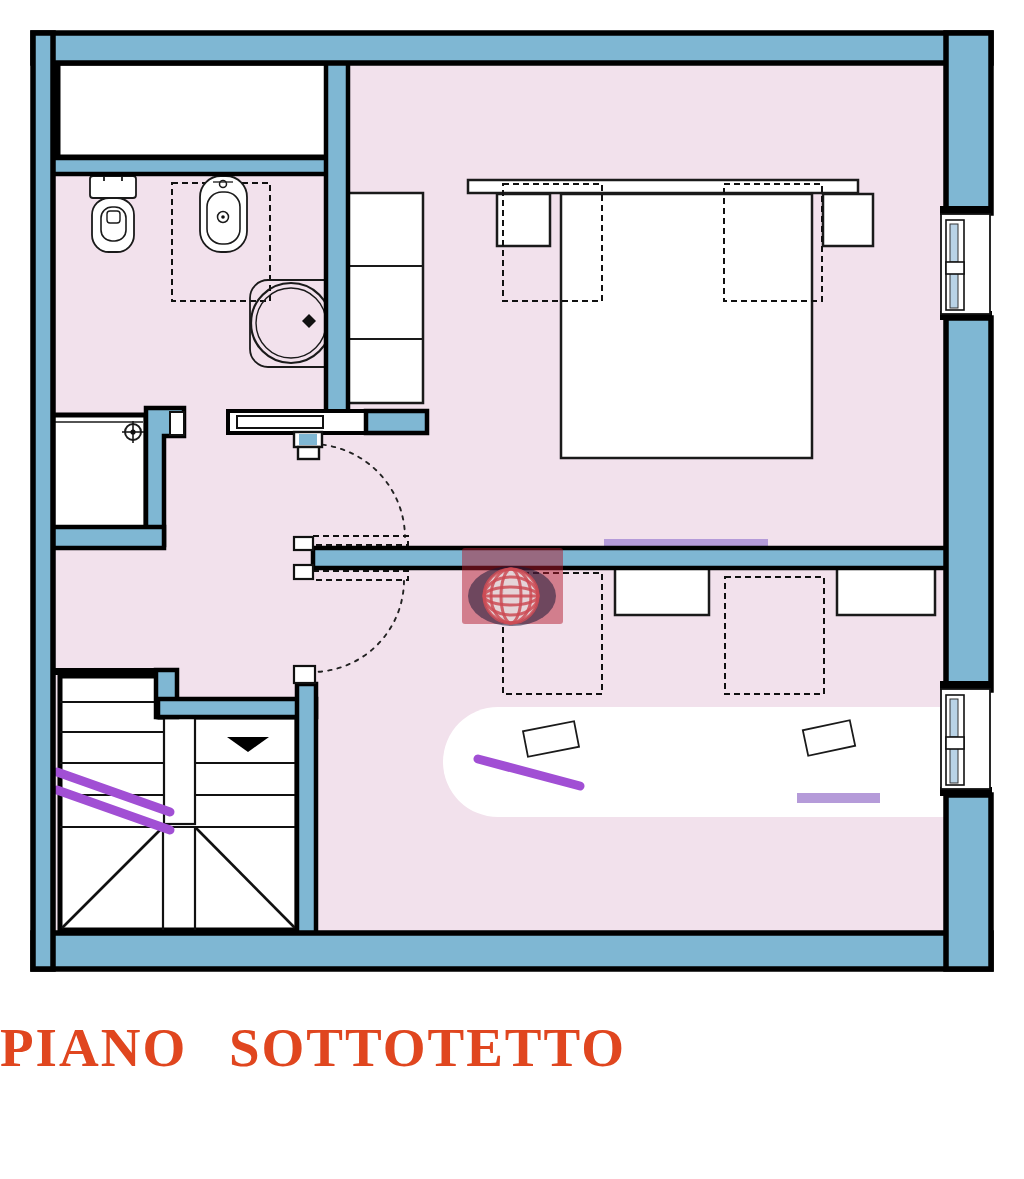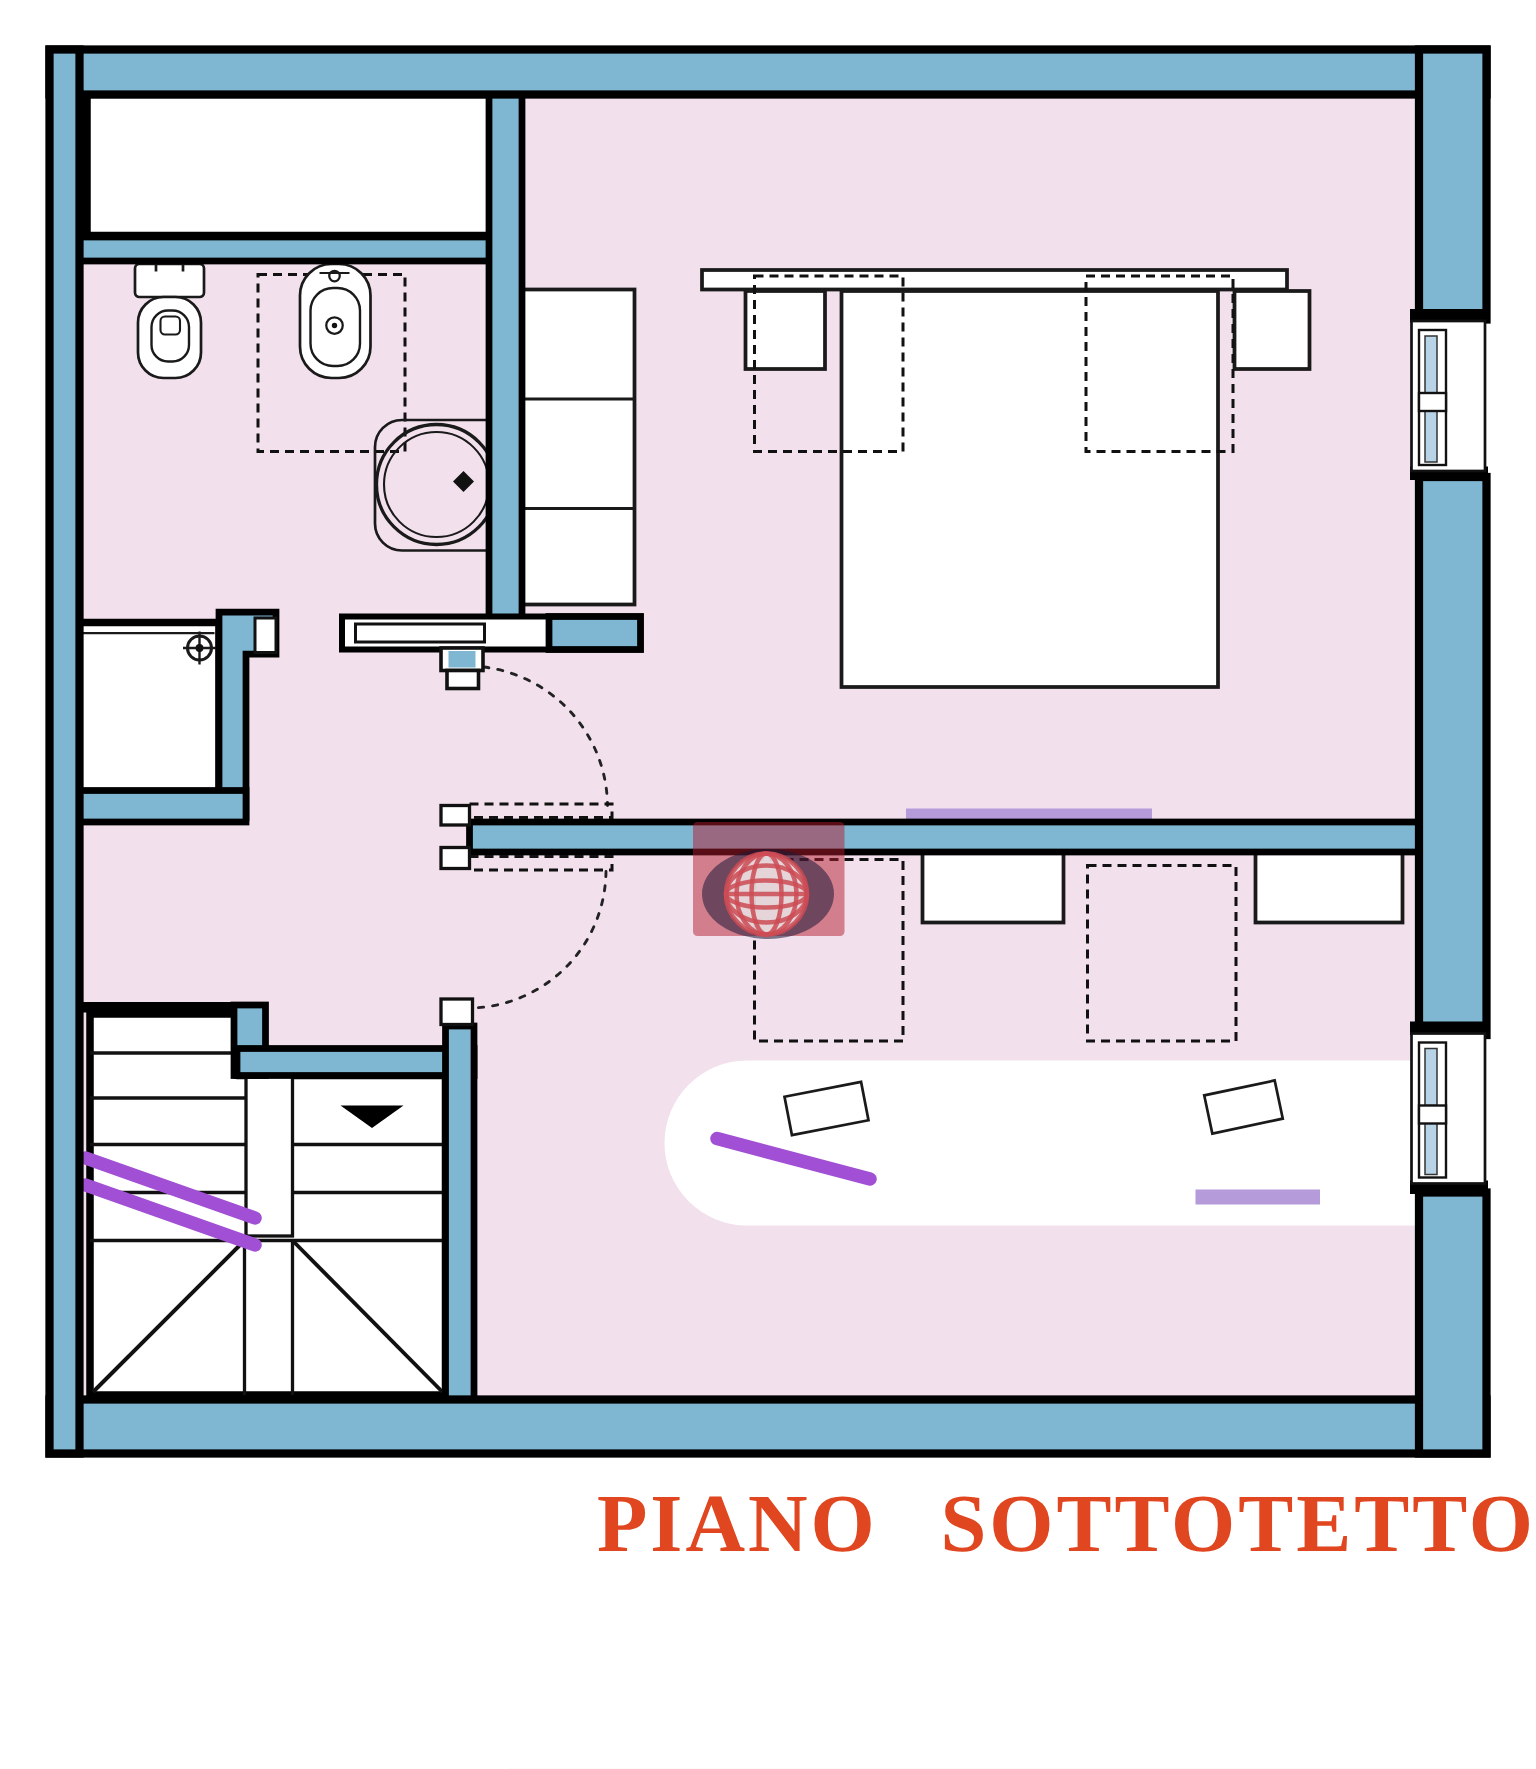--- a/index.html
+++ b/index.html
@@ -18,21 +18,21 @@
   .dashedr {fill:none;stroke:#111;stroke-width:2;stroke-dasharray:6 4;}
   .arc     {fill:none;stroke:#222;stroke-width:1.9;stroke-dasharray:3.5 6;stroke-linecap:round;}
   .tread   {stroke:#111;stroke-width:2.2;fill:none;}
   .diag    {stroke:#111;stroke-width:2.6;fill:none;}
   .lav     {fill:var(--accent-lavender,#b59bd9);}
   .rail    {stroke:var(--handrail-purple,#a14fd4);stroke-width:9;stroke-linecap:round;}
   .glass   {fill:var(--glass,#b9d3e6);stroke:#333;stroke-width:1;}
   .wm-red  {fill:var(--watermark-red,rgba(178,28,45,.5));}
   .wm-navy {fill:var(--watermark-navy,rgba(25,25,55,.55));}
   .wm-line {fill:none;stroke:var(--watermark-globe-line,rgba(205,75,85,.85));stroke-width:3;}
-  #plan-title{position:absolute;left:0;top:984px;width:1024px;text-align:right;
+  #plan-title{position:absolute;left:0;top:1016px;width:1024px;text-align:left;
       font-weight:bold;font-size:55px;letter-spacing:2px;word-spacing:26px;
       color:var(--title-color,#e0461f);font-family:"Liberation Serif",serif;}
 </style>
 </head>
 <body>
 
 <div id="stage">
 
 <svg id="plan-svg" width="1024" height="1005" viewBox="0 0 1024 1005">
 

